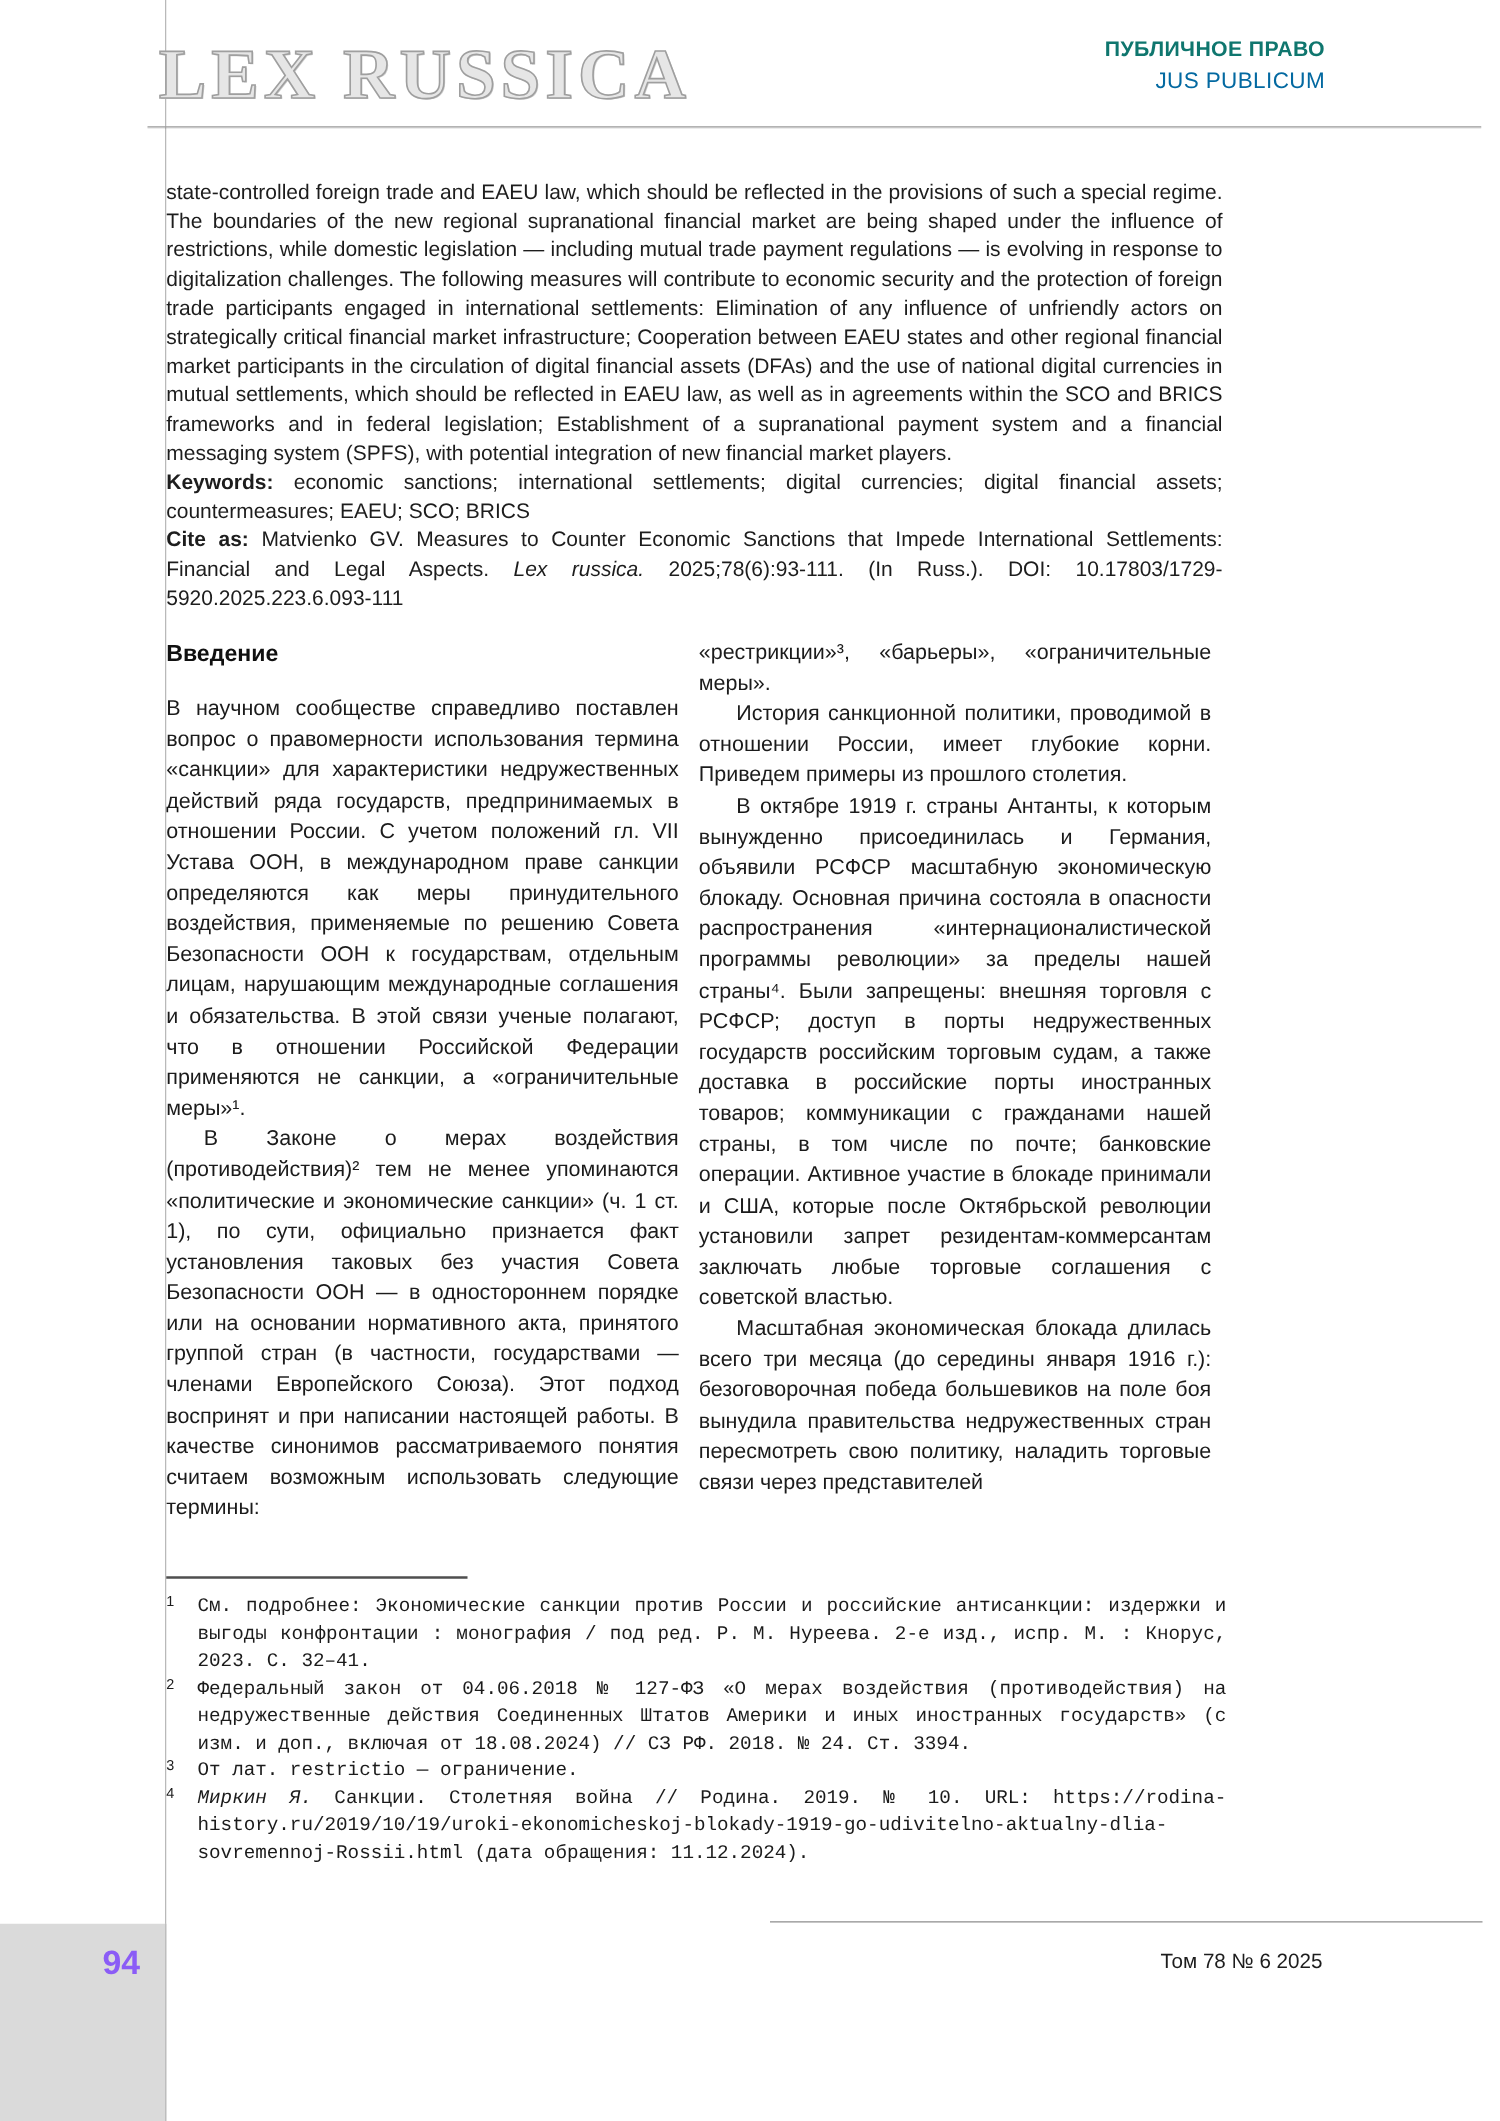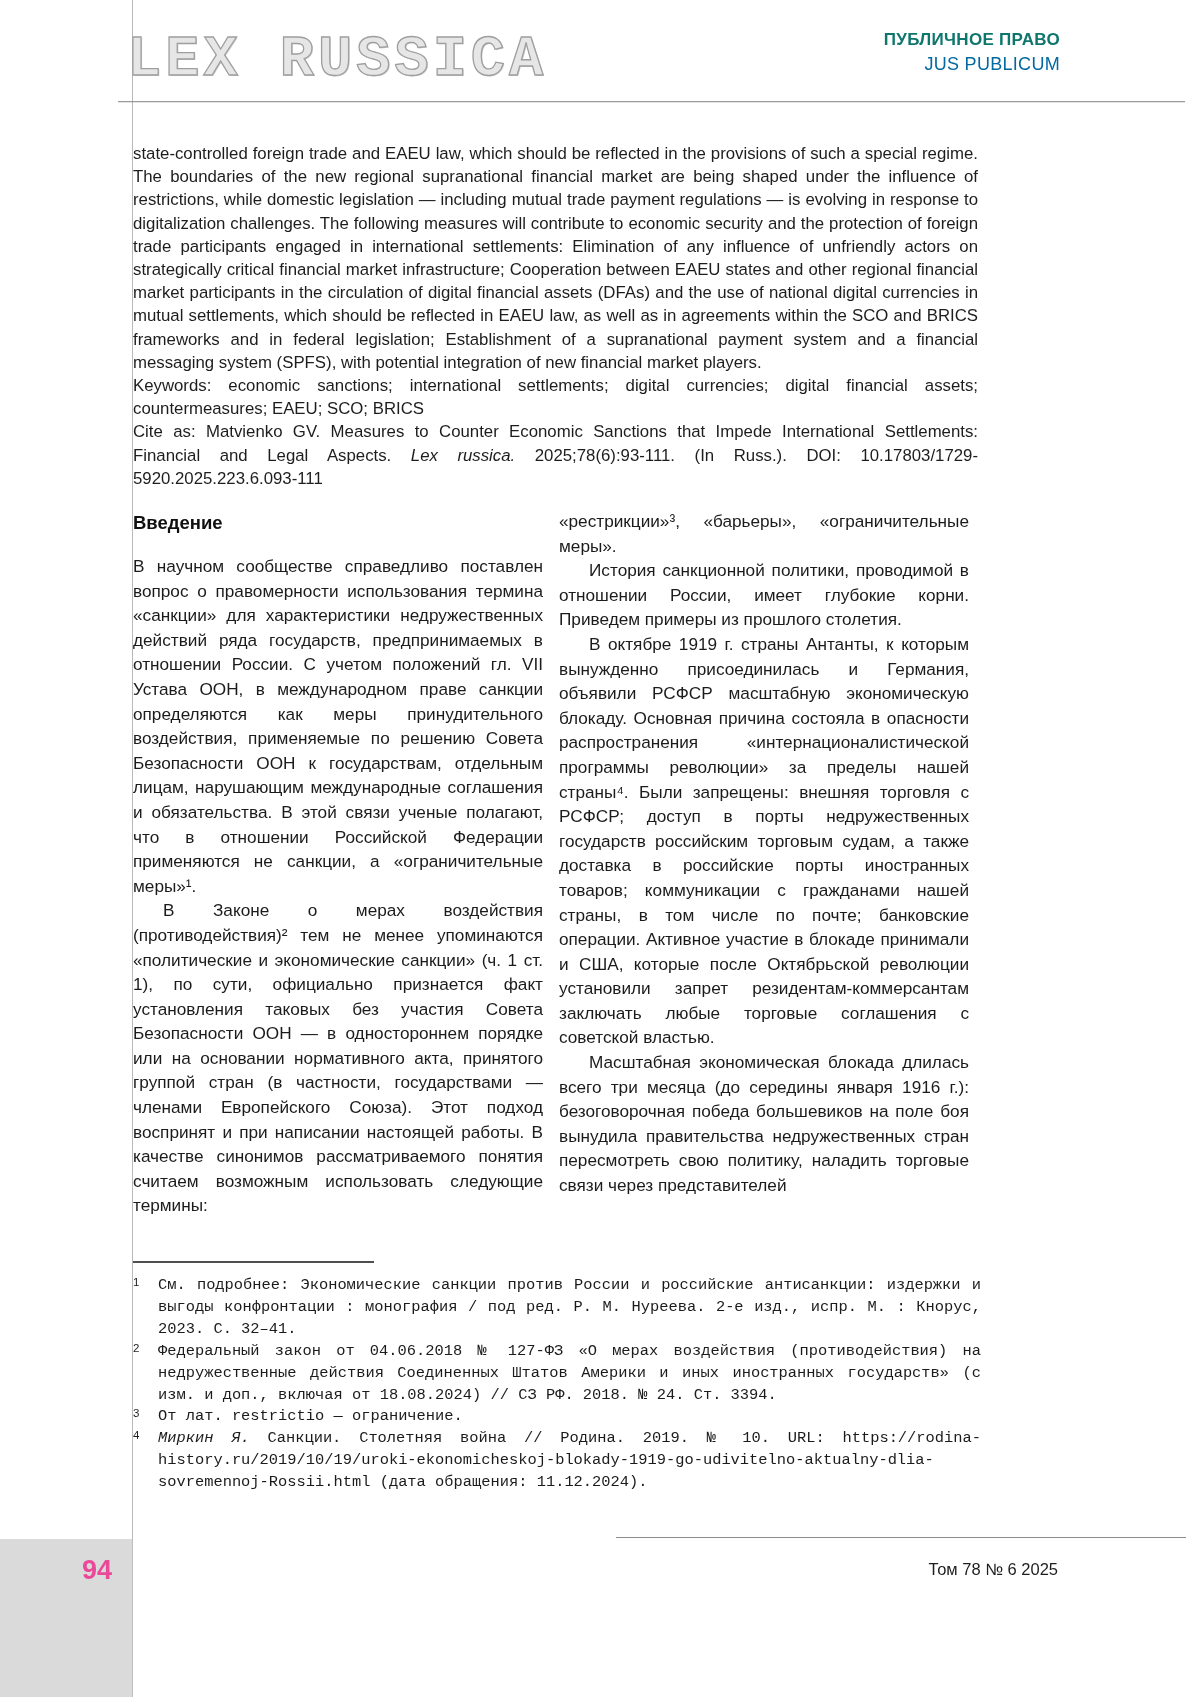--- a/index.html
+++ b/index.html
@@ -10,55 +10,55 @@
     color:#1d1d1d;
   }
   .page { position:relative; width:1200px; height:1697px; background:#ffffff; overflow:hidden; }
 
   
   .vrule { position:absolute; left:132px; top:0; width:1px; height:1697px; background:#b9b9b9; }
 
   
   .logo {
     position:absolute; left:127px; top:28px;
-    font-family:Liberation Mono, monospace;
+    font-family:Liberation Serif, serif;
     font-size:57px; line-height:64px; font-weight:bold; letter-spacing:4px;
     color:#e6e6e6; -webkit-text-stroke:1.3px #9f9f9f;
     text-shadow:1px 1px 0 #cfcfcf;
     white-space:nowrap;
   }
   .header-right { position:absolute; right:140px; top:30px; text-align:right; }
   .rubric { font-size:17px; font-weight:bold; letter-spacing:0.3px; color:#0f766e; }
   .rubric-lat { font-size:18px; color:#0369a1; margin-top:4px; letter-spacing:0.3px; }
   .header-rule { position:absolute; left:118px; top:101px; width:1067px; height:1px; background:#9b9b9b; box-shadow:0 1px 0 rgba(0,0,0,0.10); }
 
   
   .front { position:absolute; left:133px; top:142px; width:845px; text-align:justify; font-size:16.8px; line-height:23.2px; }
   .front p { margin:0; }
-  .lead { font-weight:normal;margin-top:28px; }
+  .lead { font-weight:bold;margin-top:28px; }
   .it { font-style:italic; }
 
   
   .columns { position:absolute; left:133px; top:509px; width:845px; display:flex; gap:16px; }
   .col { width:410px; text-align:justify; font-size:17.2px; line-height:24.6px; color:#1b1b1b; }
   .col h2 { font-size:18.5px; line-height:24px; margin:2px 0 19px 0; color:#101010; }
   .col p { margin:0; }
   .col p.ind { text-indent:30px; }
 
   
   .fn-rule { position:absolute; left:133px; top:1261px; width:241px; height:2px; background:#4f4f4f; }
   .footnotes { position:absolute; left:133px; top:1275px; width:848px; }
   .fn { display:flex; margin:0; }
   .fn-num { width:25px; flex:0 0 25px; font-size:11.5px; padding-top:1px; color:#1d1d1d; }
   .fn-text { flex:1; text-align:justify; font-size:15.4px; line-height:21.9px; overflow-wrap:break-word; color:#1b1b1b;font-family:Liberation Mono, monospace; }
 
   
   .footer-rule { position:absolute; left:616px; top:1537px; width:570px; height:1px; background:#8d8d8d; }
   .band { position:absolute; left:0; top:1539px; width:133px; height:158px; background:#dadada; border-right:1px solid #bdbdbd; }
-  .page-num { position:absolute; left:0; top:1554px; width:112px; text-align:right; font-size:27px; line-height:32px; font-weight:bold; color:#ec4899; }
+  .page-num { position:absolute; left:0; top:1554px; width:112px; text-align:right; font-size:27px; line-height:32px; font-weight:bold; color:#8b5cf6; }
   .vol { position:absolute; right:142px; top:1560px; font-size:16.5px; color:#1d1d1d; }
 </style>
 </head>
 <body>
 
 <div class="page">
 
   <div class="vrule"></div>
 
   <div class="logo">LEX RUSSICA</div>

